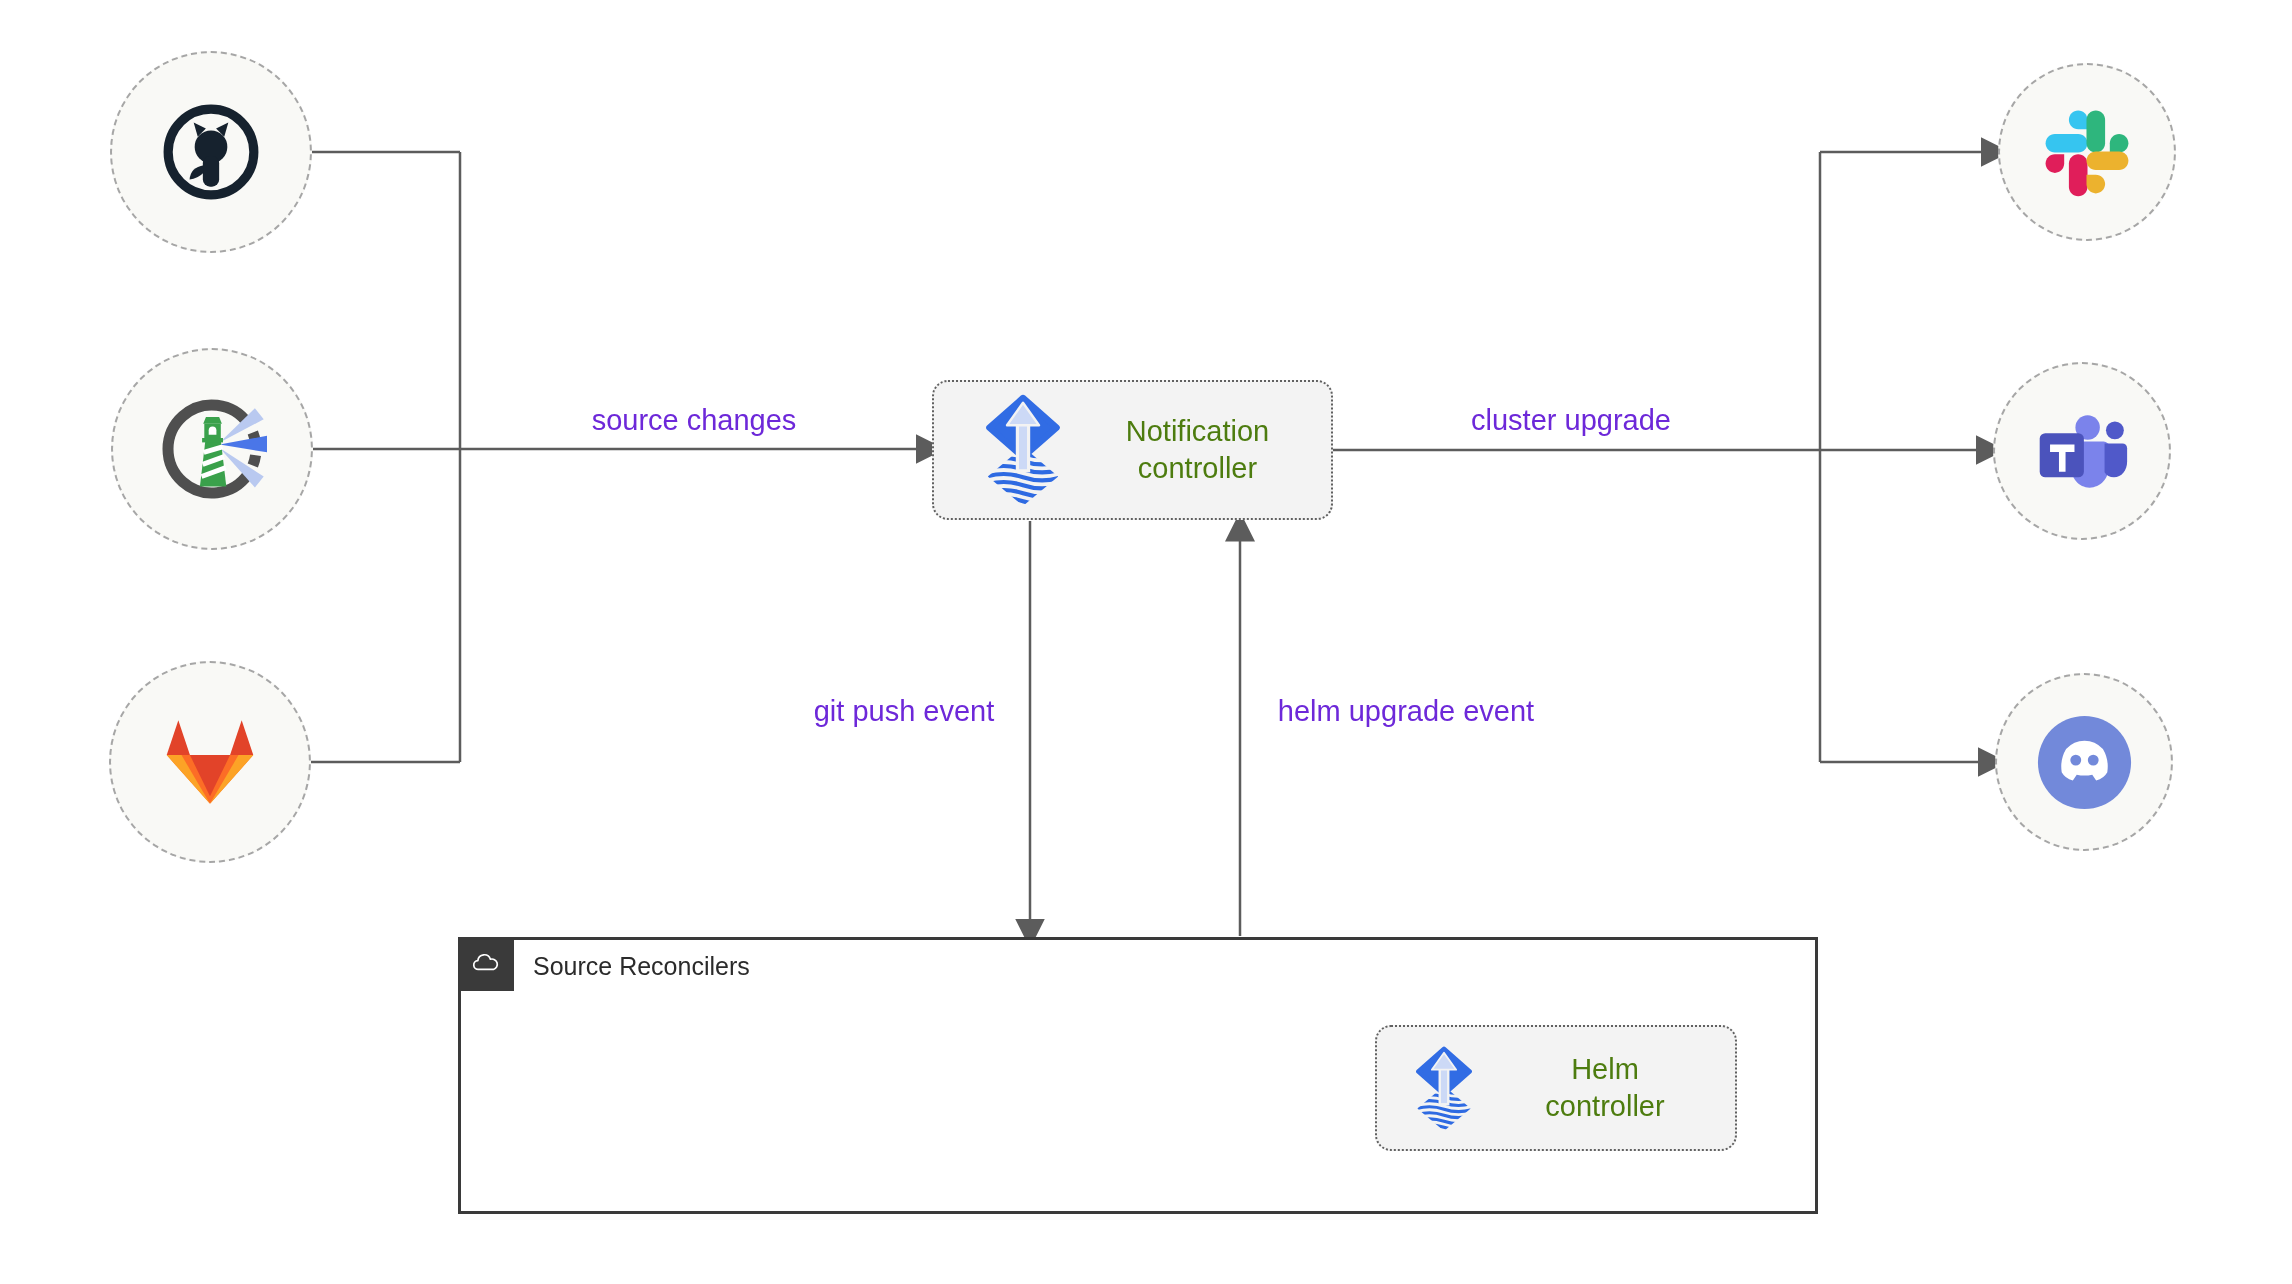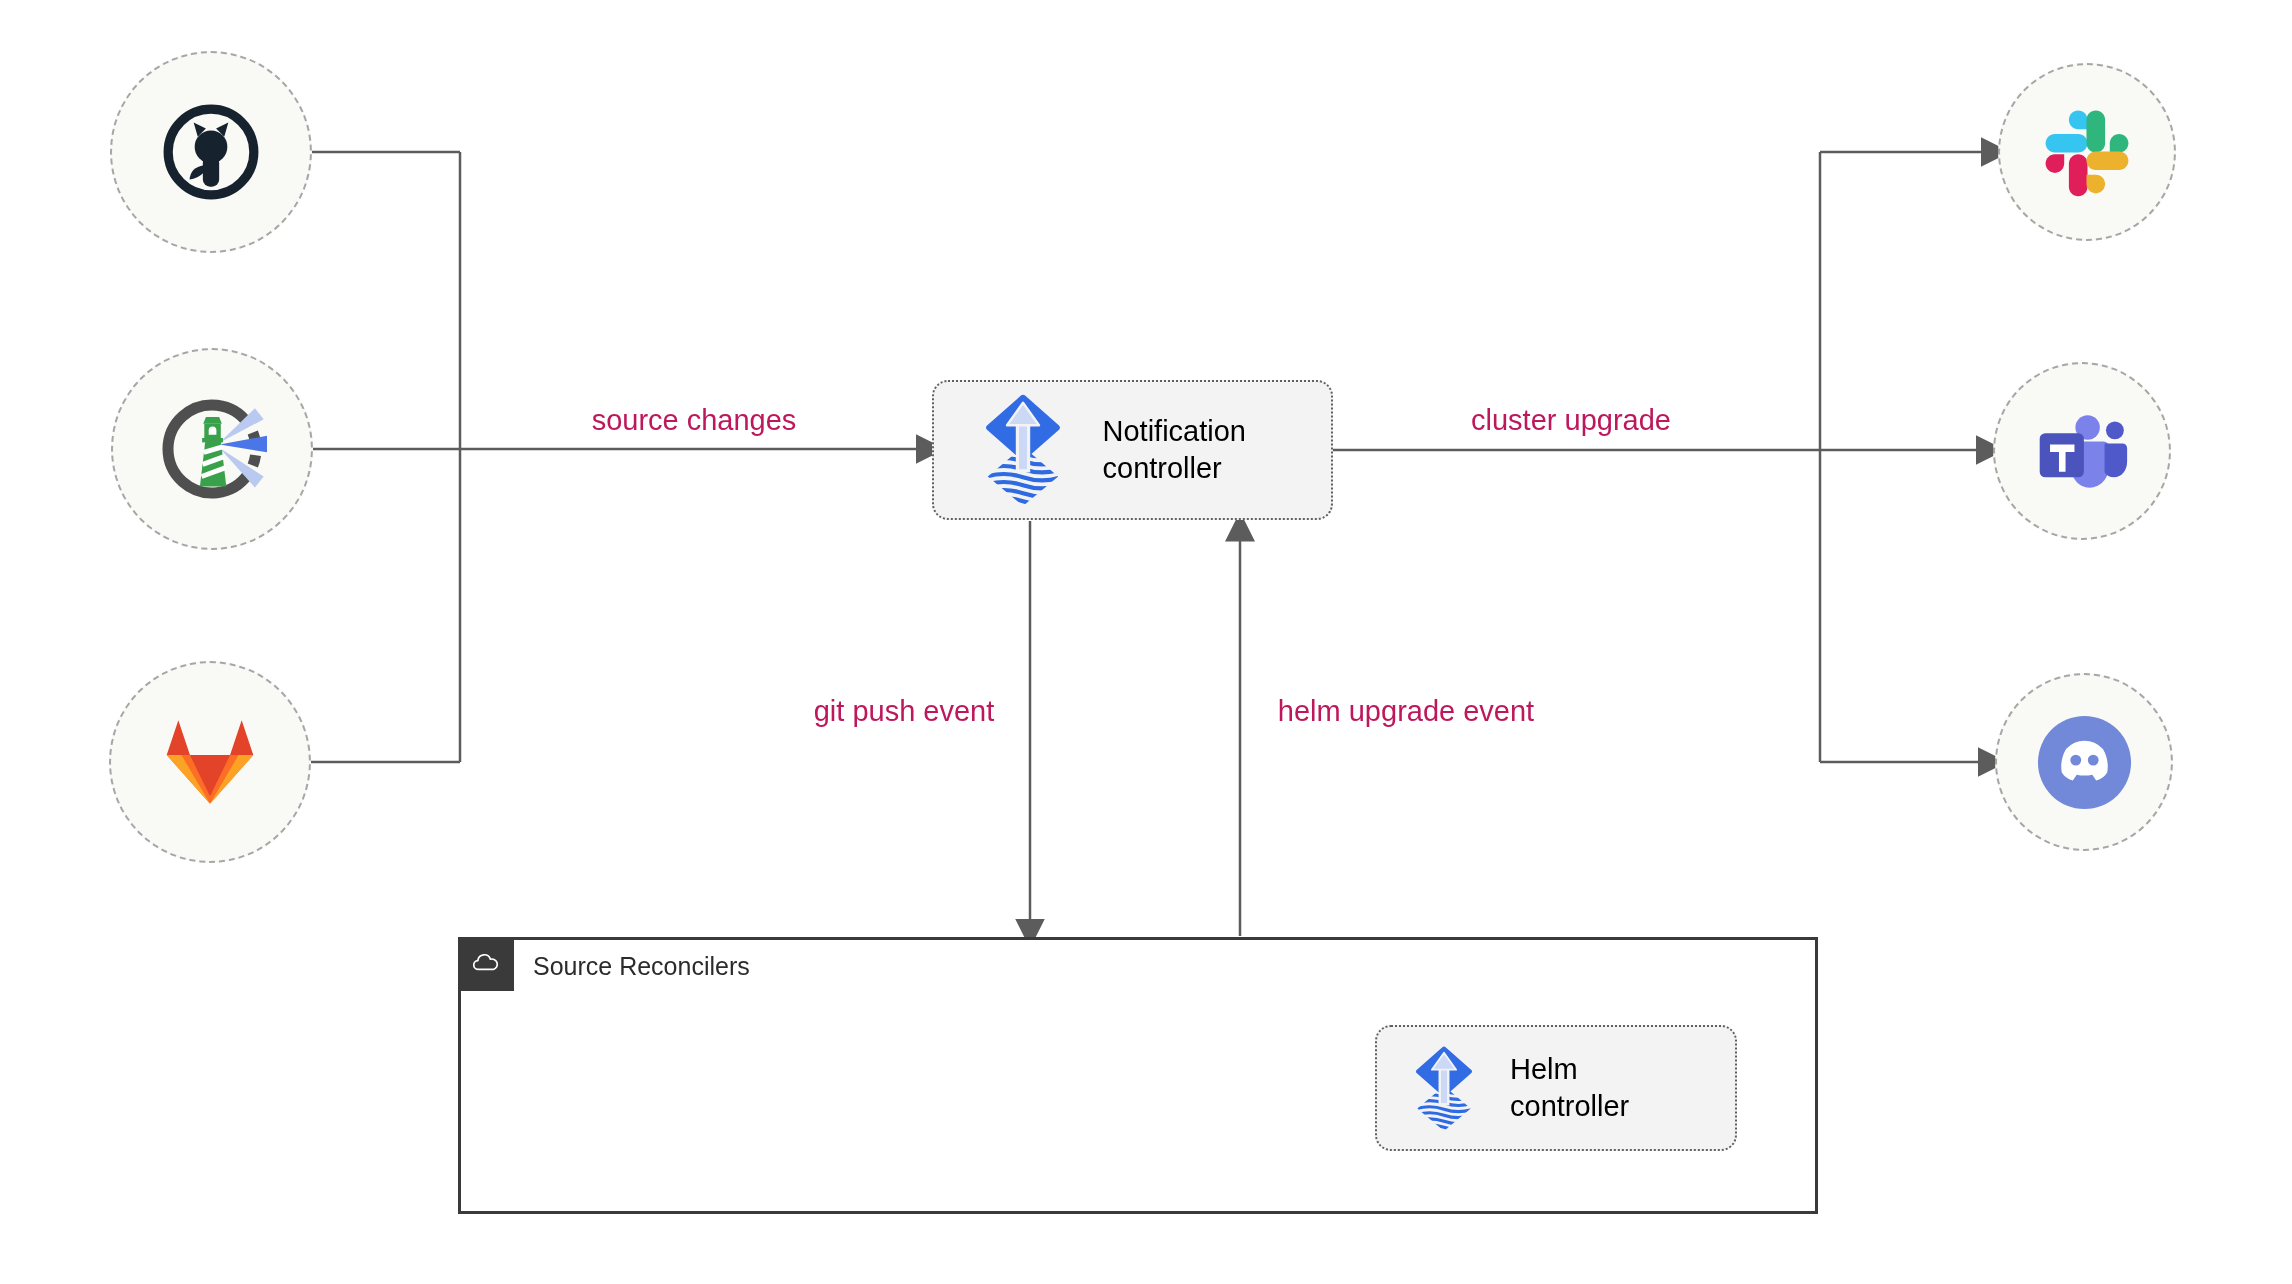--- a/index.html
+++ b/index.html
@@ -4,31 +4,31 @@
 <style>
   html,body{margin:0;padding:0;background:#ffffff;}
   body{font-family:"Liberation Sans", sans-serif;}
   .canvas{position:relative;width:2292px;height:1284px;background:#ffffff;overflow:hidden;}
   .wires{position:absolute;left:0;top:0;z-index:1;}
   .node-circle{position:absolute;border-radius:50%;border:2px dashed #a6a6a6;background:#f9f9f6;
     display:flex;align-items:center;justify-content:center;box-sizing:border-box;z-index:2;}
   .ctrl-box{position:absolute;background:#f3f3f3;border:2px dotted #606060;border-radius:16px;
     display:flex;align-items:center;box-sizing:border-box;z-index:2;}
   .ctrl-box .txtwrap{flex:1;display:flex;justify-content:center;}
-  .ctrl-box .lbl{max-width:190px;text-align:left;font-size:29px;line-height:37px;color:#000000;}
+  .ctrl-box .lbl{max-width:190px;text-align:center;font-size:29px;line-height:37px;color:#4d7c0f;}
   .notif{left:932px;top:380px;width:401px;height:140px;padding-left:48px;}
   .notif .fluxicon{width:82px;height:112px;}
   .mini{width:362px;height:126px;padding-left:36px;top:1025px;}
   .mini .fluxicon{width:62px;height:85px;}
   .group-box{position:absolute;left:458px;top:937px;width:1360px;height:277px;
     border:3px solid #3a3a3a;background:#ffffff;box-sizing:border-box;z-index:1;}
   .group-badge{position:absolute;left:-3px;top:-3px;width:56px;height:54px;background:#3a3a3a;
     display:flex;align-items:center;justify-content:center;}
   .group-title{position:absolute;left:72px;top:12px;font-size:25px;color:#2b2b2b;white-space:nowrap;}
-  .edge-label{position:absolute;width:320px;text-align:center;font-size:29px;color:#be185d;z-index:3;white-space:nowrap;}
+  .edge-label{position:absolute;width:320px;text-align:center;font-size:29px;color:#6d28d9;z-index:3;white-space:nowrap;}
 </style>
 </head>
 <body>
 
 <div class="canvas">
 
   <svg class="wires" width="2292" height="1284" viewBox="0 0 2292 1284">
     <defs>
       <marker id="arrow" viewBox="0 0 12 12" refX="1" refY="6" markerWidth="12" markerHeight="12" orient="auto">
         <path d="M0 0 L12 6 L0 12 Z" fill="#5c5c5c"></path>

